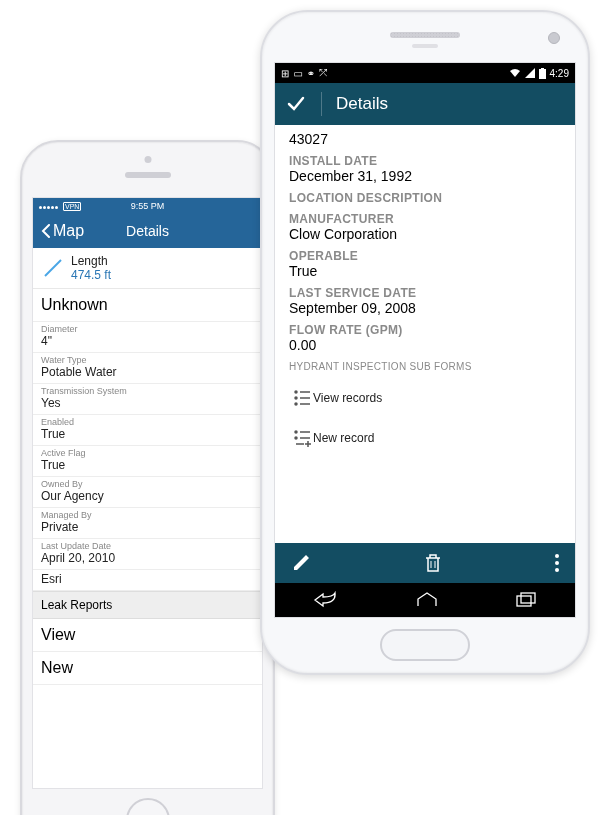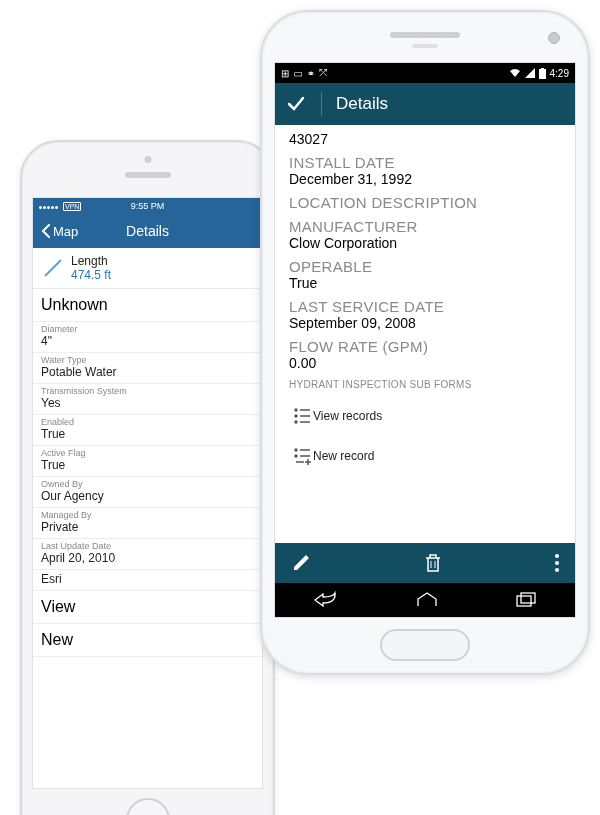--- a/index.html
+++ b/index.html
@@ -83,21 +83,21 @@
     color: #fff;
     display: flex;
     align-items: center;
     justify-content: center;
     position: relative;
     font-size: 14px;
   }
   .ios-navbar .back {
     position: absolute;
     left: 8px;
-    font-size: 13px;
+    font-size: 16px;
     display: flex;
     align-items: center;
     gap: 2px;
   }
   .ios-feature {
     display: flex;
     align-items: center;
     padding: 6px 8px;
     border-bottom: 1px solid #e8e8e8;
   }
@@ -191,21 +191,21 @@
     color: #fff;
     display: flex;
     align-items: center;
     padding: 0 10px;
     font-size: 17px;
     gap: 14px;
   }
   .and-actionbar .divider { width:1px; height:24px; background:rgba(255,255,255,0.25);}
   .and-body { padding: 6px 14px; }
   .and-field { margin-bottom: 7px; }
-  .and-field .lbl { font-size: 15px; color: #8a8a8a; letter-spacing: 0.3px; text-transform: uppercase; }
+  .and-field .lbl { font-size: 12px; color: #8a8a8a; letter-spacing: 0.3px; text-transform: uppercase; font-weight: bold; }
   .and-field .val { font-size: 14px; color: #000; font-weight: 500; }
   .and-section { font-size: 10px; color:#8a8a8a; letter-spacing:0.3px; text-transform:uppercase; margin-top:8px; margin-bottom:6px;}
   .and-row {
     display:flex; align-items:center; gap:0;
     padding: 10px 4px;
     font-size: 12px;
     color:#222;
   }
   .and-row svg { flex-shrink:0; }
   .and-bottom {
@@ -297,20 +297,21 @@
         </div>
         <div class="ios-field">
           <div class="lbl">Last Update Date</div>
           <div class="val">April 20, 2010</div>
         </div>
         <div class="ios-field">
           <div class="val">Esri</div>
         </div>
       </div>
 
+    <div class="ios-section-head">Leak Reports</div>
     <div class="ios-row">View</div>
     <div class="ios-row">New</div>
 
   </div>
   <div class="iphone-home"></div>
 </div>
 
 <div class="android">
   <div class="android-speaker"></div>
   <div class="android-sensor"></div>

